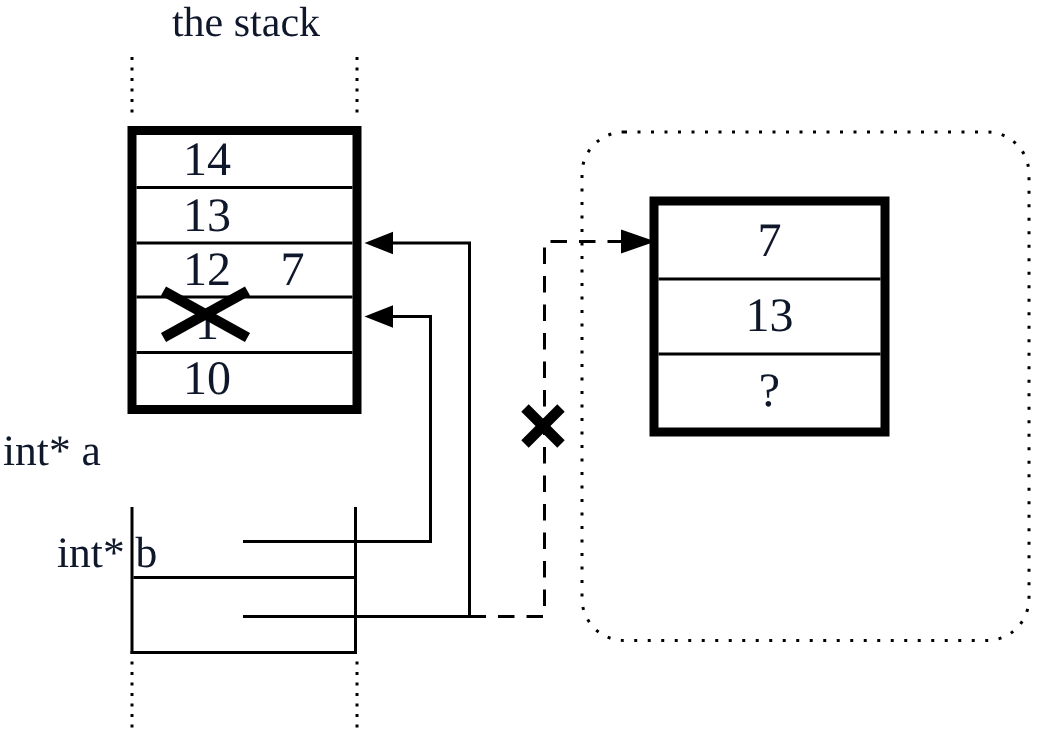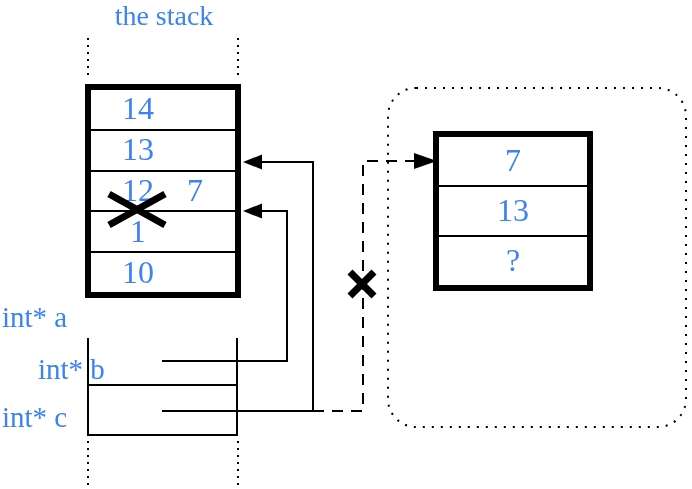--- a/index.html
+++ b/index.html
@@ -6,39 +6,39 @@
     margin: 0;
     padding: 0;
     background: #ffffff;
   }
   .canvas {
     position: relative;
     width: 692px;
     height: 489px;
     background: #ffffff;
     font-family: "Liberation Serif", "DejaVu Serif", serif;
-    color: #3b82f6;
+    color: #0f172a;
     overflow: hidden;
   }
   .title {
     position: absolute;
     top: 0px;
     transform: translateX(-50%);
     font-size: 28px;
     line-height: 31px;
     white-space: nowrap;
   }
   .stack-title { left: 164px; }
   .heap-title  { left: 512px; }
 
   
   .stack-box {
     position: absolute;
     left: 85px; top: 84px;
-    width: 156px; height: 214px;
+    width: 156px; height: 192px;
     border: 6px solid #000;
     box-sizing: border-box;
     display: flex;
     flex-direction: column;
   }
   .s-cell {
     position: relative;
     flex: 1;
     border-bottom: 2px solid #000;
   }
@@ -70,21 +70,21 @@
   }
   .e-cell-b { border-bottom: 2px solid #000; }
 
   .ptr-label {
     position: absolute;
     left: 2px;
     font-size: 29px;
     line-height: 30px;
     white-space: nowrap;
   }
-  .label-a { top: 302px; font-family: Liberation Serif, serif; }
+  .label-a { top: 286px; font-family: Liberation Serif, serif; }
   .label-b { top: 354px; margin-left: 36px; }
   .label-c { top: 402px; }
 
   
   .heap-box {
     position: absolute;
     left: 433px; top: 131px;
     width: 160px; height: 160px;
     border: 6px solid #000;
     box-sizing: border-box;
@@ -137,21 +137,20 @@
     </div>
   </div>
 
   <div class="ext-box">
     <div class="e-cell e-cell-b"></div>
     <div class="e-cell"></div>
   </div>
 
   <div class="ptr-label label-a">int* a</div>
   <div class="ptr-label label-b">int* b</div>
-  <div class="ptr-label label-c">int* c</div>
 
   <div class="heap-box">
     <div class="h-cell">
       <span class="h-num">7</span>
     </div>
     <div class="h-cell">
       <span class="h-num">13</span>
     </div>
     <div class="h-cell">
       <span class="h-num">?</span>

